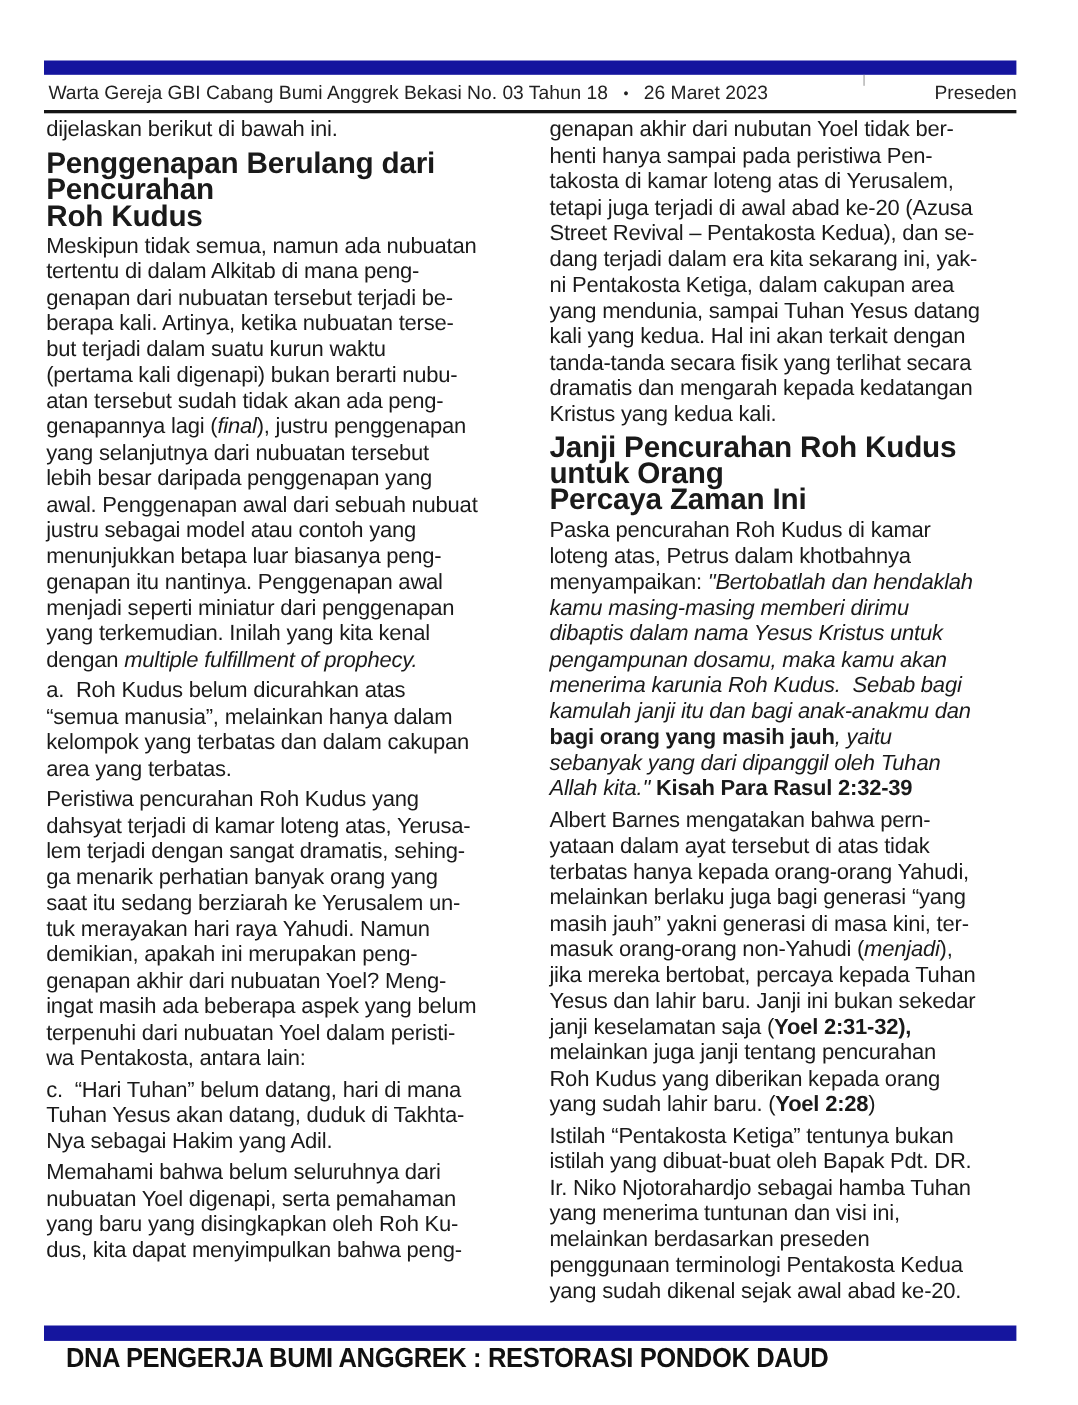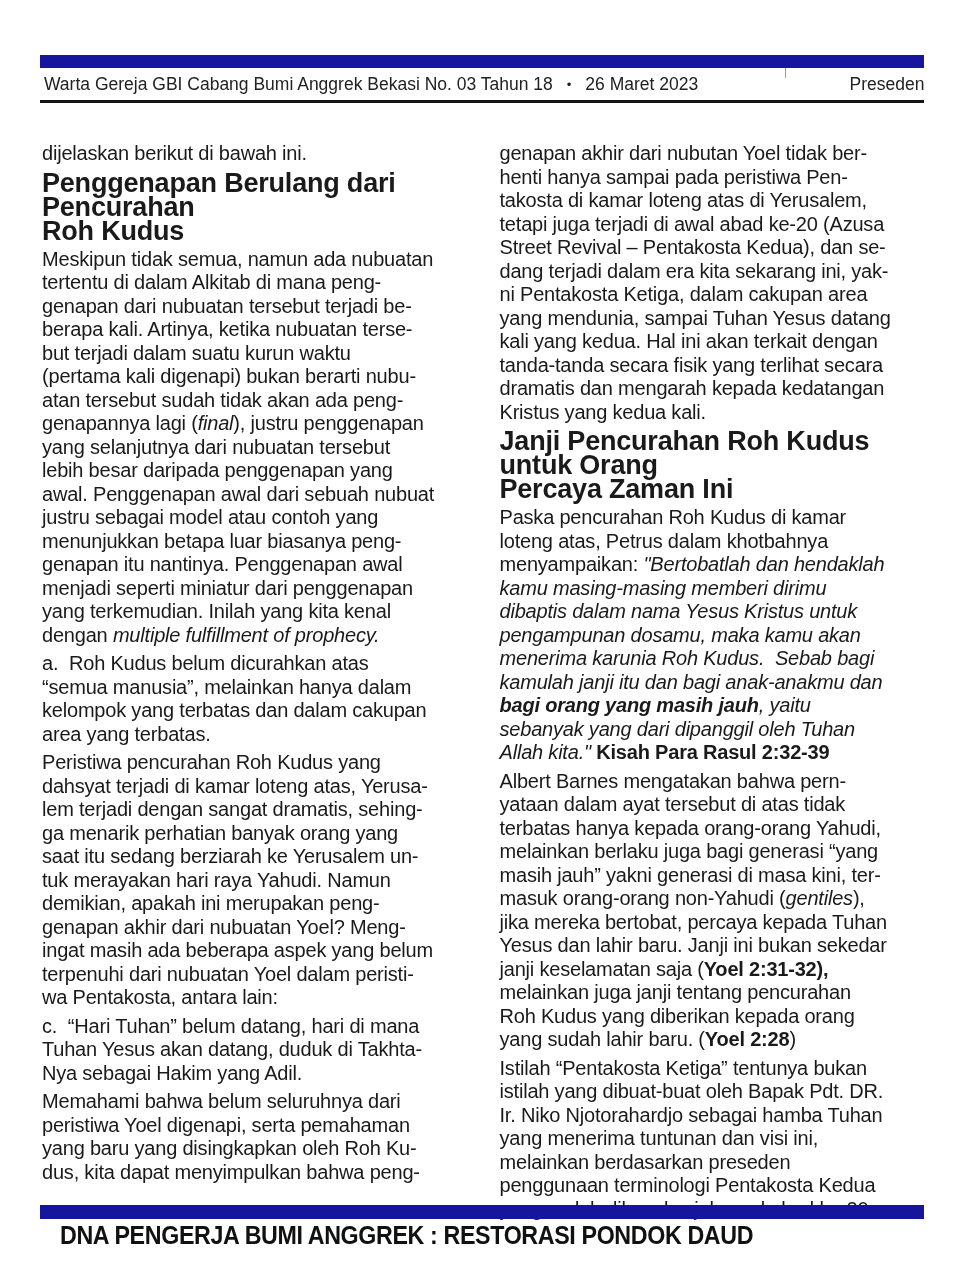--- a/index.html
+++ b/index.html
@@ -44,37 +44,37 @@
     width: 903px; height: 3px;
     background: #141414;
   }
   .body-cols {
     position: absolute;
     left: 42px; top: 107px;
     width: 901px;
     display: flex;
     gap: 14px;
   }
-  .col { width: 447px; margin-top: 35px; }
+  .col { width: 447px; }
   .col p, .col h3 {
     white-space: pre-line;
     font-size: 20px;
     line-height: 23.5px;
     margin: 0 0 5px 0;
     letter-spacing: -0.2px;
   }
   .col h3 {
     font-weight: bold;
     font-size: 27px;
     line-height: 24px;
     margin: 3px 0 5px 0;
   }
   .i  { font-style: italic; }
   .b  { font-weight: bold; }
-  .bi { font-weight: bold; font-style: italic; }
+  .bi { font-weight: bold; }
   .bottombar {
     position: absolute;
     left: 40px; top: 1205px;
     width: 903px; height: 14px;
     background: #15159E;
   }
   .footer-divider {
     position: absolute;
     left: 942px; top: 1219px;
     width: 1px; height: 34px;
@@ -142,21 +142,21 @@
 tuk merayakan hari raya Yahudi. Namun
 demikian, apakah ini merupakan peng-
 genapan akhir dari nubuatan Yoel? Meng-
 ingat masih ada beberapa aspek yang belum
 terpenuhi dari nubuatan Yoel dalam peristi-
 wa Pentakosta, antara lain:</p>
       <p>c.&nbsp; “Hari Tuhan” belum datang, hari di mana
 Tuhan Yesus akan datang, duduk di Takhta-
 Nya sebagai Hakim yang Adil.</p>
       <p>Memahami bahwa belum seluruhnya dari
-peristiwa Yoel digenapi, serta pemahaman
+nubuatan Yoel digenapi, serta pemahaman
 yang baru yang disingkapkan oleh Roh Ku-
 dus, kita dapat menyimpulkan bahwa peng-</p>
     </div>
 
     <div class="col">
       <p>genapan akhir dari nubutan Yoel tidak ber-
 henti hanya sampai pada peristiwa Pen-
 takosta di kamar loteng atas di Yerusalem,
 tetapi juga terjadi di awal abad ke-20 (Azusa
 Street Revival – Pentakosta Kedua), dan se-
@@ -178,21 +178,21 @@
 menerima karunia Roh Kudus.&nbsp; Sebab bagi
 kamulah janji itu dan bagi anak-anakmu dan
 </span><span class="bi">bagi orang yang masih jauh</span><span class="i">, yaitu
 sebanyak yang dari dipanggil oleh Tuhan
 Allah kita." </span><span class="b">Kisah Para Rasul 2:32-39</span></p>
       <p><span>Albert Barnes mengatakan bahwa pern-
 yataan dalam ayat tersebut di atas tidak
 terbatas hanya kepada orang-orang Yahudi,
 melainkan berlaku juga bagi generasi “yang
 masih jauh” yakni generasi di masa kini, ter-
-masuk orang-orang non-Yahudi (</span><span class="i">gentiles</span><span>),
+masuk orang-orang non-Yahudi (</span><span class="i">menjadi</span><span>),
 jika mereka bertobat, percaya kepada Tuhan
 Yesus dan lahir baru. Janji ini bukan sekedar
 janji keselamatan saja (</span><span class="b">Yoel 2:31-32</span><span class="b">),</span><span>
 melainkan juga janji tentang pencurahan
 Roh Kudus yang diberikan kepada orang
 yang sudah lahir baru. (</span><span class="b">Yoel 2:28</span><span>)</span></p>
       <p>Istilah “Pentakosta Ketiga” tentunya bukan
 istilah yang dibuat-buat oleh Bapak Pdt. DR.
 Ir. Niko Njotorahardjo sebagai hamba Tuhan
 yang menerima tuntunan dan visi ini,

